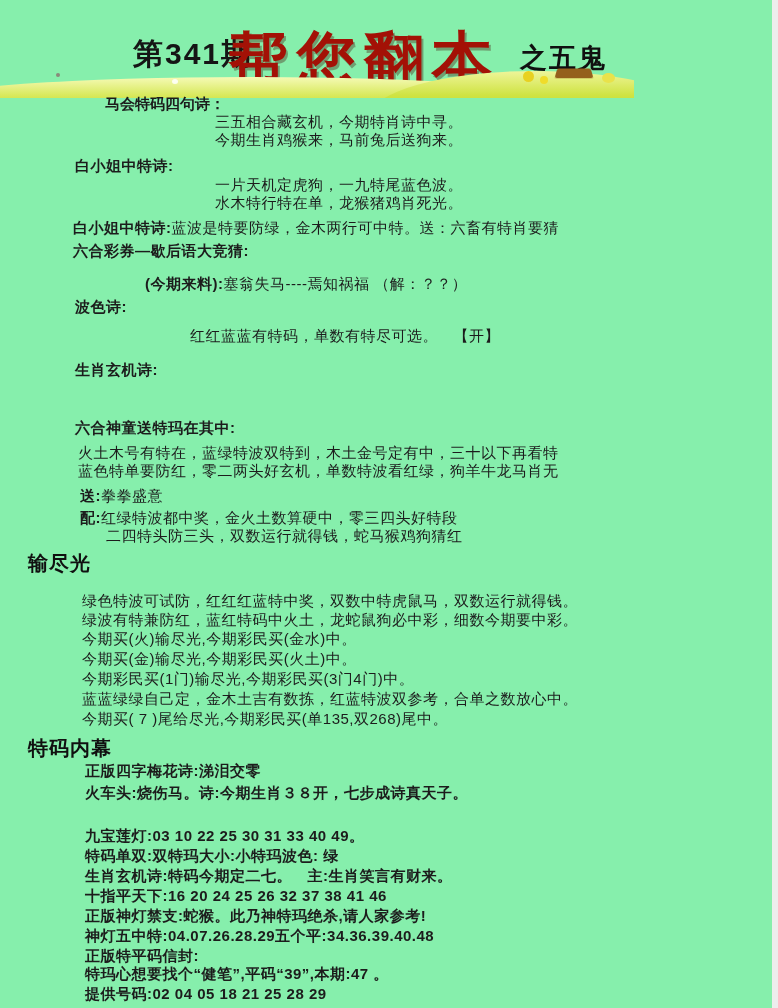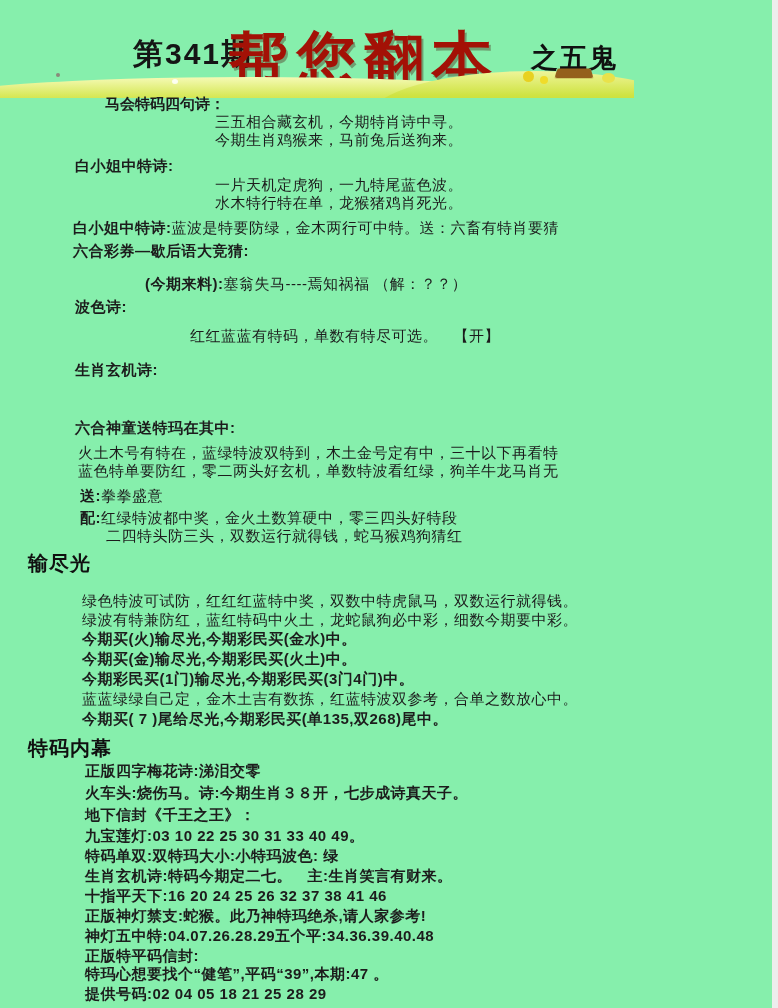--- a/index.html
+++ b/index.html
@@ -1,27 +1,27 @@
 <!DOCTYPE html>
 <html><head>
 <meta charset="utf-8">
 <style>
   html,body{margin:0;padding:0;background:#e9e9e9;}
   #page{position:relative;width:778px;height:1008px;background:#86efac;overflow:hidden;
         font-family:"Liberation Sans","DejaVu Sans",sans-serif;color:#1c1c1c;}
   .edge-right{position:absolute;right:0;top:0;width:6px;height:100%;background:#ededed;}
   .line{position:absolute;white-space:nowrap;font-size:15px;letter-spacing:0.5px;color:#1c1c1c;}
   .b{font-weight:700;}
-  .sb{font-weight:700;}
+  .sb{font-weight:400;}
   .h2{position:absolute;white-space:nowrap;font-size:20px;font-weight:700;color:#101010;letter-spacing:1px;}
   .issue{position:absolute;left:133px;top:34px;font-size:30px;font-weight:700;color:#151515;letter-spacing:2px;}
   .main-title{position:absolute;left:228px;top:0px;font-size:60px;font-weight:700;
               font-family:"Liberation Serif","DejaVu Serif",serif;color:#a31106;letter-spacing:8px;
               text-shadow:2px 3px 0 rgba(70,12,4,0.35);margin-top:20px;}
-  .title-suffix{position:absolute;left:520px;top:40px;font-size:27px;font-weight:700;color:#101010;letter-spacing:2px;margin-left:11px;}
+  .title-suffix{position:absolute;left:520px;top:40px;font-size:27px;font-weight:700;color:#101010;letter-spacing:2px;}
   .result-red{position:absolute;left:237px;top:87px;font-size:21px;font-weight:800;color:#e30e00;
               letter-spacing:0.5px;text-shadow:2px 2px 0 #4d4d4d;}
   .poem-label{position:absolute;left:105px;top:95px;font-size:15px;font-weight:700;}
   
   .banner{position:absolute;left:0;top:64px;width:634px;height:34px;overflow:hidden;}
   .hill-left{position:absolute;left:-70px;top:13px;width:640px;height:46px;border-radius:50%;
              background:linear-gradient(180deg,#f5fab6 0%,#d8e95c 40%,#c3db2e 70%,#b5d026 100%);}
   .hill-right{position:absolute;left:370px;top:7px;width:330px;height:54px;
               border-radius:50% 50% 0 0 / 85% 85% 0 0;
               background:linear-gradient(180deg,#eef59a 0%,#cfe342 45%,#b8d328 100%);}
@@ -83,21 +83,20 @@
   <div class="line" style="left:82px;top:611px">绿波有特兼防红，蓝红特码中火土，龙蛇鼠狗必中彩，细数今期要中彩。</div>
   <div class="line sb" style="left:82px;top:630px">今期买(火)输尽光,今期彩民买(金水)中。</div>
   <div class="line sb" style="left:82px;top:650px">今期买(金)输尽光,今期彩民买(火土)中。</div>
   <div class="line sb" style="left:82px;top:670px">今期彩民买(1门)输尽光,今期彩民买(3门4门)中。</div>
   <div class="line" style="left:82px;top:690px">蓝蓝绿绿自己定，金木土吉有数拣，红蓝特波双参考，合单之数放心中。</div>
   <div class="line sb" style="left:82px;top:710px">今期买( 7 )尾给尽光,今期彩民买(单135,双268)尾中。</div>
 
   <div class="h2" style="left:28px;top:735px">特码内幕</div>
   <div class="line b" style="left:85px;top:762px">正版四字梅花诗:涕泪交零</div>
   <div class="line b" style="left:85px;top:784px">火车头:烧伤马。诗:今期生肖３８开，七步成诗真天子。</div>
-  <div class="line b" style="left:85px;top:806px">地下信封《千王之王》：</div>
   <div class="line b" style="left:85px;top:827px">九宝莲灯:03 10 22 25 30 31 33 40 49。</div>
   <div class="line b" style="left:85px;top:847px">特码单双:双特玛大小:小特玛波色: 绿</div>
   <div class="line b" style="left:85px;top:867px">生肖玄机诗:特码今期定二七。　主:生肖笑言有财来。</div>
   <div class="line b" style="left:85px;top:887px">十指平天下:16 20 24 25 26 32 37 38 41 46</div>
   <div class="line b" style="left:85px;top:907px">正版神灯禁支:蛇猴。此乃神特玛绝杀,请人家参考!</div>
   <div class="line b" style="left:85px;top:927px">神灯五中特:04.07.26.28.29五个平:34.36.39.40.48</div>
   <div class="line b" style="left:85px;top:947px">正版特平码信封:</div>
   <div class="line b" style="left:85px;top:965px">特玛心想要找个“健笔”,平码“39”,本期:47 。</div>
   <div class="line b" style="left:85px;top:985px">提供号码:02 04 05 18 21 25 28 29</div>
 

